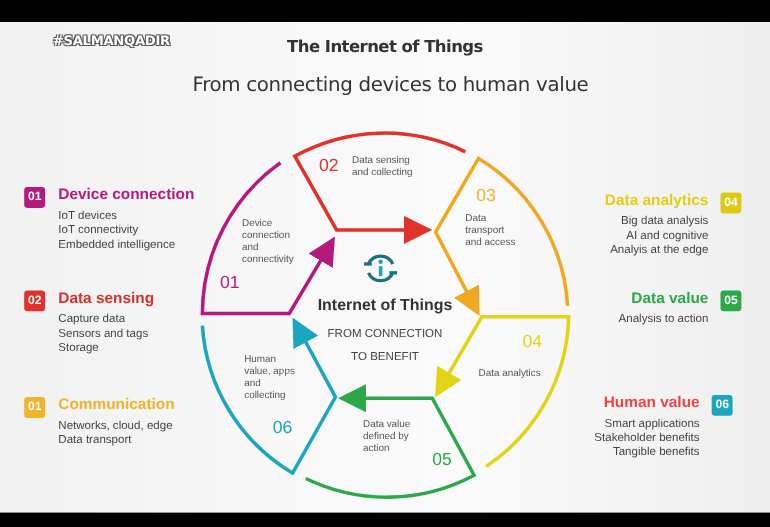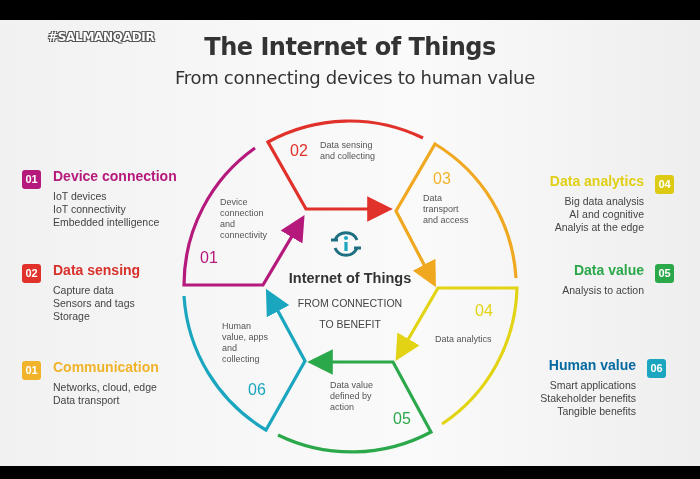--- a/index.html
+++ b/index.html
@@ -1,20 +1,20 @@
 <!DOCTYPE html>
 <html><head>
 <meta charset="utf-8">
 <style>
   html,body{margin:0;padding:0;}
   body{width:700px;height:479px;background:#000;position:relative;overflow:hidden;font-family:"Liberation Sans",sans-serif;}
   .canvas{position:absolute;left:0;top:20px;width:700px;height:446px;background:linear-gradient(90deg,#f1f1f1 0%,#f8f8f8 40%,#fafafa 60%,#eeeeee 100%);}
   .watermark{position:absolute;left:8px;top:30px;font-family:"DejaVu Sans",sans-serif;font-weight:bold;font-size:12px;color:#fff;letter-spacing:-0.3px;
     text-shadow:-1px -1px 0 #555,1px -1px 0 #555,-1px 1px 0 #555,1px 1px 0 #555;padding-left:40px;}
-  .title{position:absolute;left:0;width:700px;top:33px;text-align:center;font-size:24px;font-weight:bold;color:#333;font-family:"DejaVu Sans",sans-serif;letter-spacing:-0.5px;}
+  .title{position:absolute;left:0;width:700px;top:33px;text-align:center;font-size:15px;font-weight:bold;color:#333;font-family:"DejaVu Sans",sans-serif;letter-spacing:-0.5px;}
   .subtitle{position:absolute;left:0;width:710px;top:67px;text-align:center;font-size:18px;color:#333;font-family:"DejaVu Sans",sans-serif;letter-spacing:-0.3px;}
   .card{position:absolute;width:170px;}
   .card .badge{position:absolute;top:0;width:19px;height:19px;border-radius:3px;color:#fff;font-weight:bold;font-size:11px;text-align:center;line-height:19px;}
   .card .head{position:absolute;top:-2px;font-weight:bold;font-size:14px;white-space:nowrap;}
   .card .lines{position:absolute;top:20px;font-size:10.5px;color:#444;line-height:13px;white-space:nowrap;}
   .card.left .badge{left:22px;}
   .card.left .head{left:53px;}
   .card.left .lines{left:53px;}
   .card.right .badge{right:0;}
   .card.right .head{right:30px;text-align:right;}
@@ -177,19 +177,19 @@
 <div class="card right" style="left:504px;top:264px;">
   <div class="badge" style="background:#2ba84a;">05</div>
   <div class="head" style="color:#2ba84a;">Data value</div>
   <div class="lines">
     <div>Analysis to action</div>
   </div>
 </div>
 
 <div class="card right" style="left:496px;top:359px;">
   <div class="badge" style="background:#1aa6bf;">06</div>
-  <div class="head" style="color:#0369a1;">Human value</div>
+  <div class="head" style="color:#ef4444;">Human value</div>
   <div class="lines">
     <div>Smart applications</div>
     <div>Stakeholder benefits</div>
     <div>Tangible benefits</div>
   </div>
 </div>
 
 </body></html>

